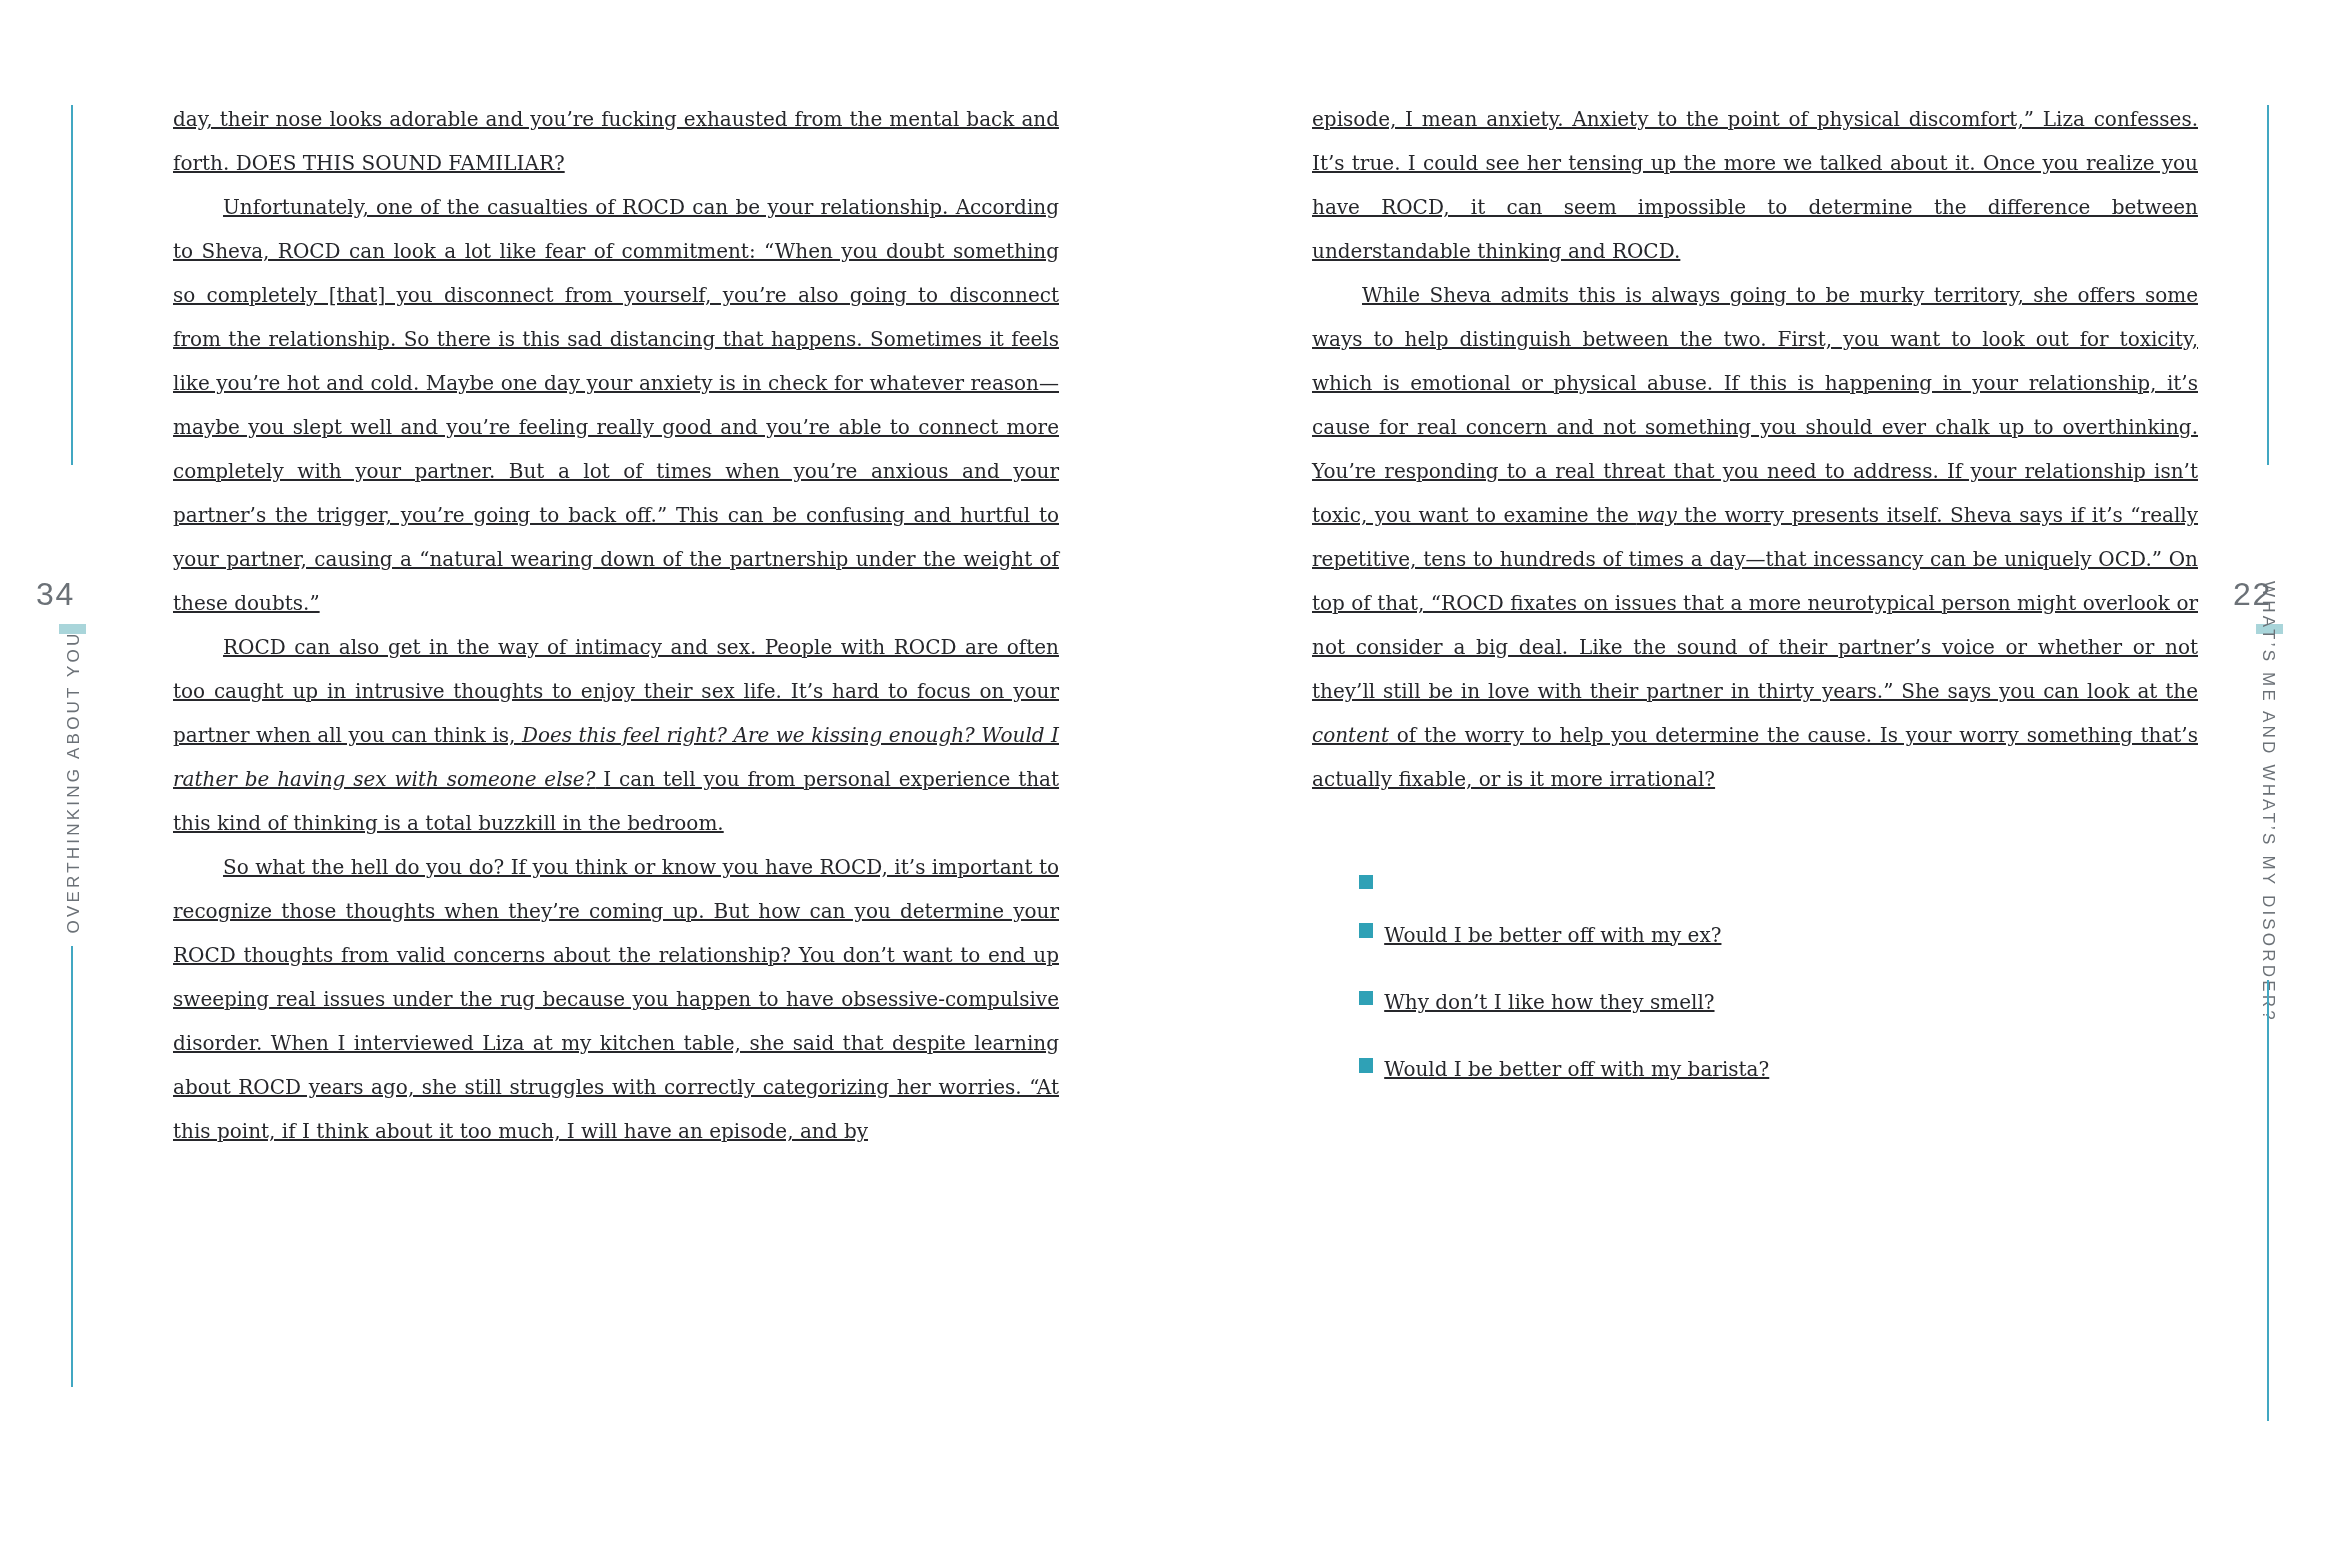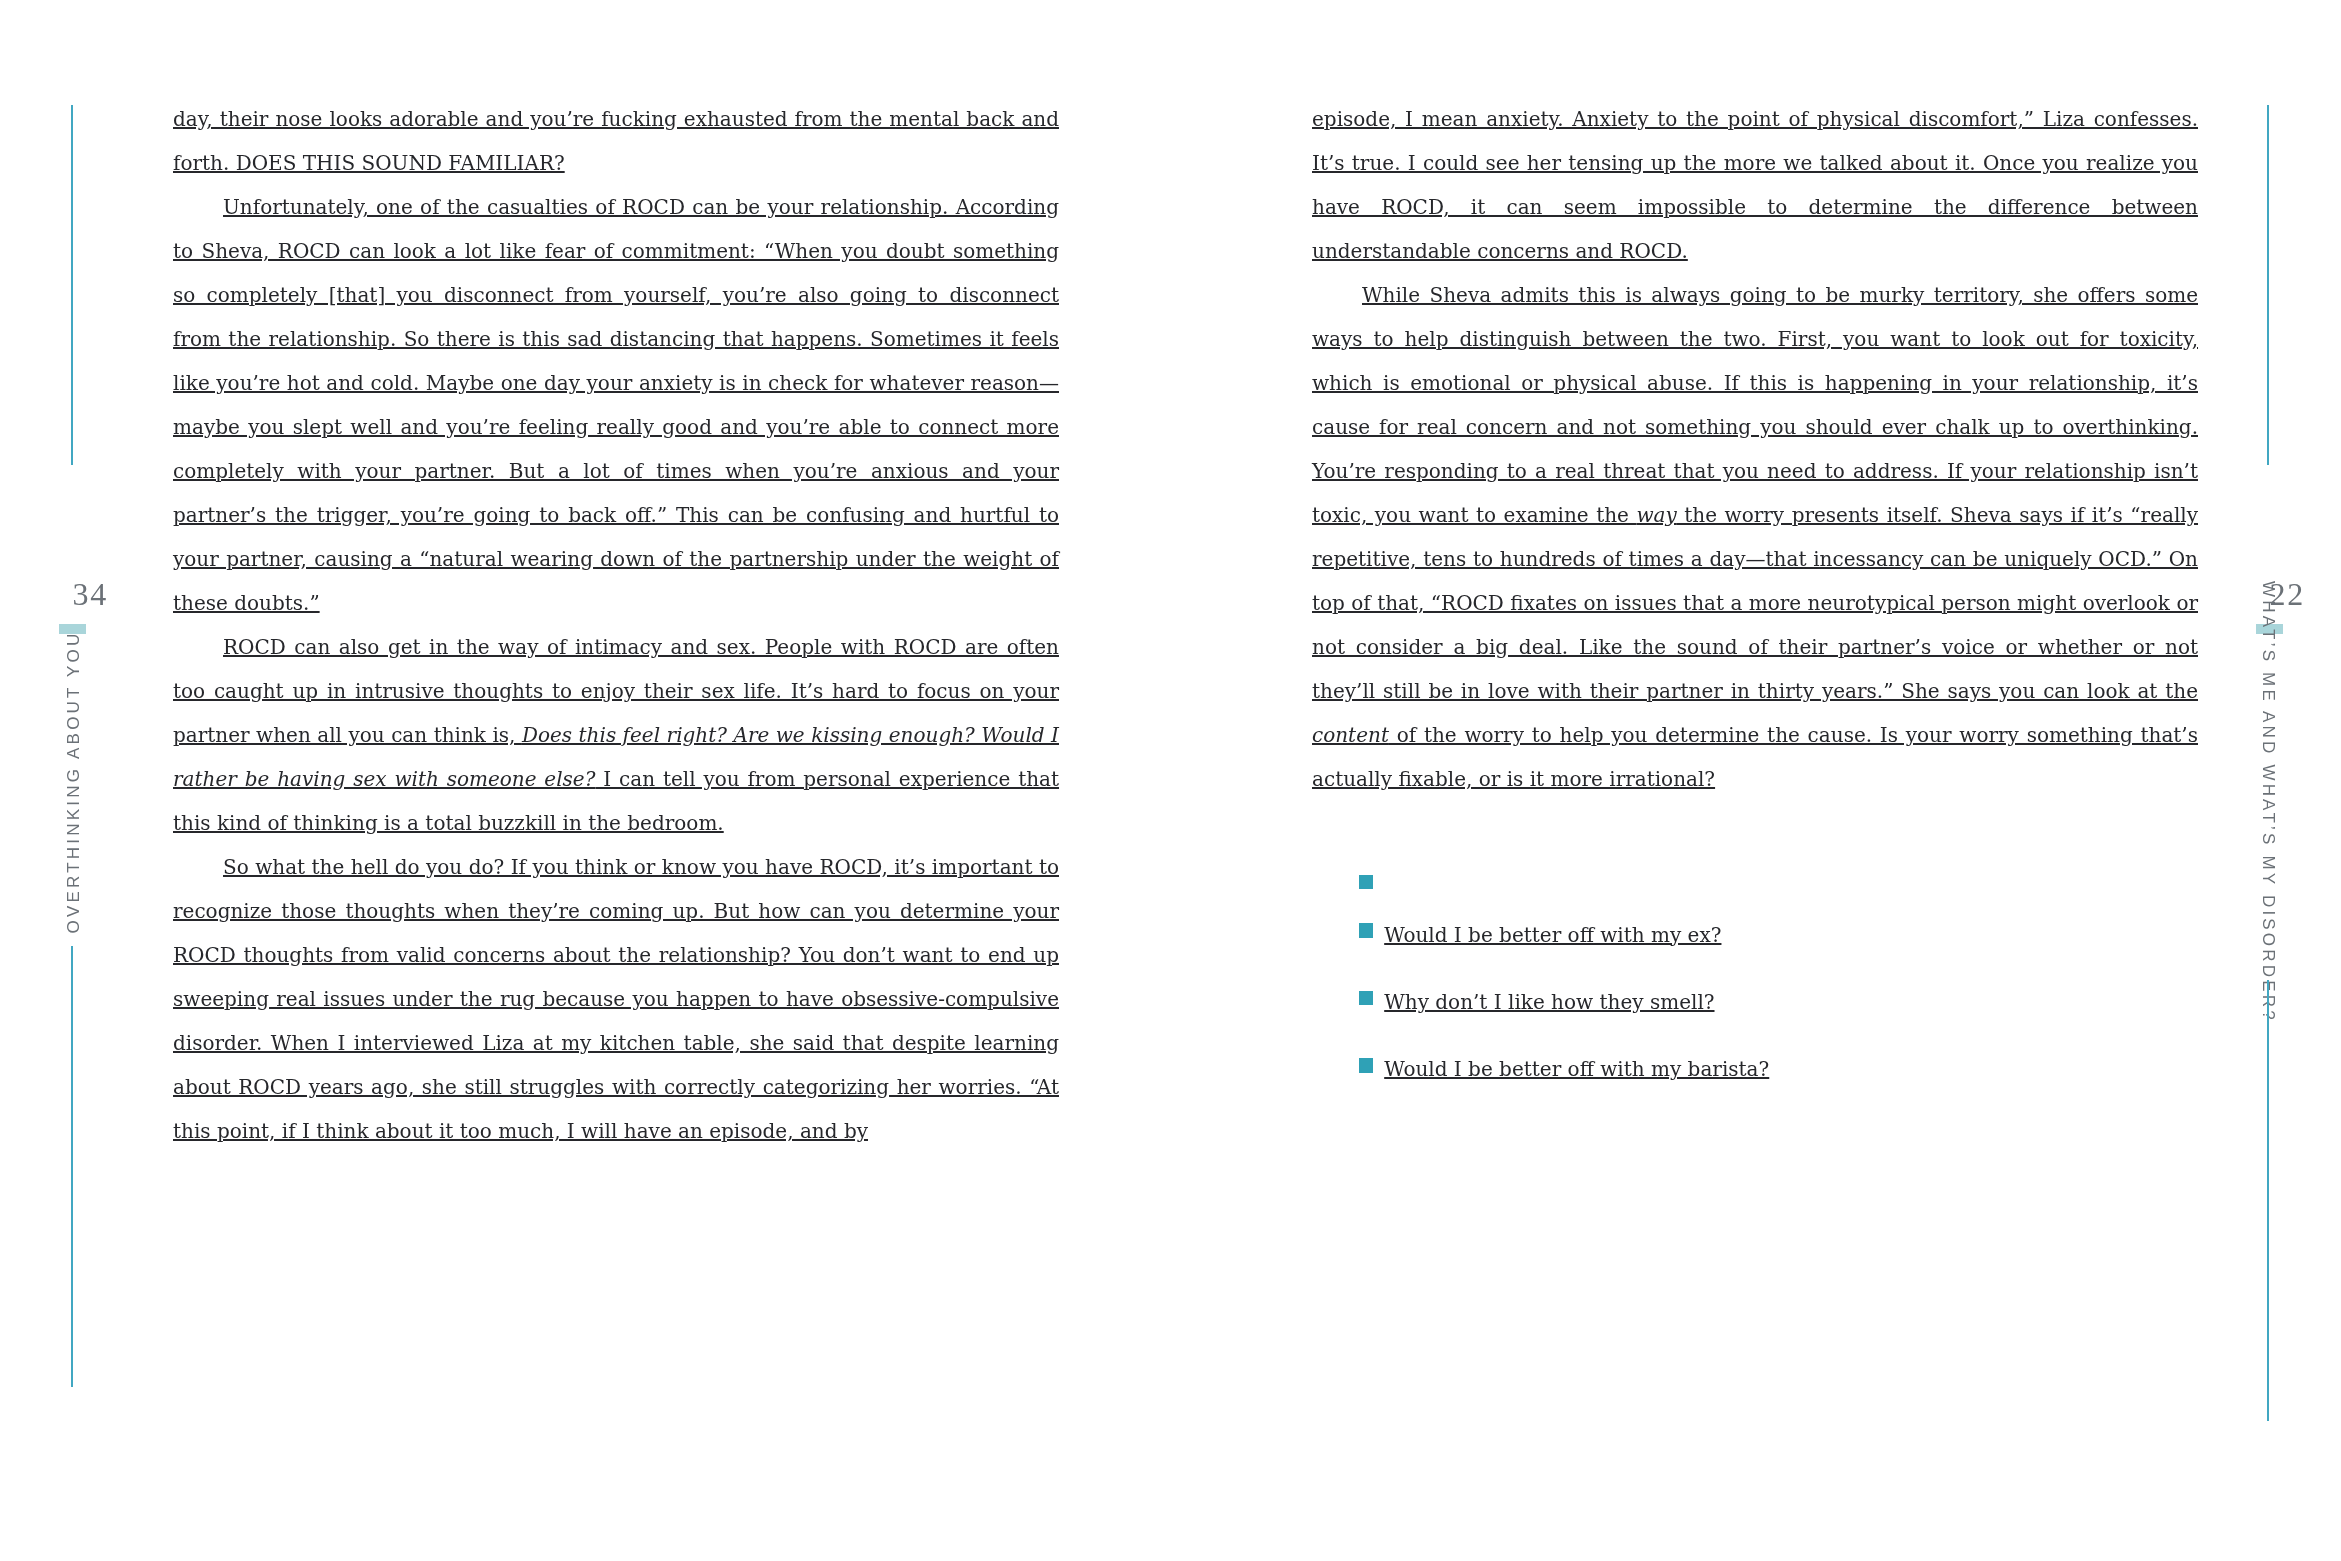--- a/index.html
+++ b/index.html
@@ -66,22 +66,22 @@
     background: var(--teal-rule);
   }
   .vrule.left-top     { left: 71px;   top: 105px;  height: 360px; }
   .vrule.left-bottom  { left: 71px;   top: 946px; height: 441px; }
   .vrule.right-top    { left: 2267px; top: 105px;  height: 360px; }
   .vrule.right-bottom { left: 2267px; top: 980px; height: 441px; }
 
   .pagenum {
     position: absolute;
     width: 72px;
-    text-align: right;
-    font-family: Liberation Serif, serif;
+    text-align: left;
+    font-family: Liberation Sans, sans-serif;
     font-size: 32px;
     letter-spacing: 1.8px;
     color: var(--sidebar-text);
   }
   .pagenum.left  { left: 36px;   top: 576px; }
   .pagenum.right { left: 2233px; top: 576px; }
 
   .dash {
     position: absolute;
     width: 27px;
@@ -122,21 +122,21 @@
 
 <main class="column left">
     <p><span>day, their nose looks adorable and you’re fucking exhausted from the mental back and forth. DOES THIS SOUND FAMILIAR?</span></p>
     <p class="indent"><span>Unfortunately, one of the casualties of ROCD can be your relationship. According to Sheva, ROCD can look a lot like fear of commitment: “When you doubt something so completely [that] you disconnect from yourself, you’re also going to disconnect from the relationship. So there is this sad distancing that happens. Sometimes it feels like you’re hot and cold. Maybe one day your anxiety is in check for whatever reason—maybe you slept well and you’re feeling really good and you’re able to connect more completely with your partner. But a lot of times when you’re anxious and your partner’s the trigger, you’re going to back off.” This can be confusing and hurtful to your partner, causing a “natural wearing down of the partnership under the weight of these doubts.”</span></p>
     <p class="indent"><span>ROCD can also get in the way of intimacy and sex. People with ROCD are often too caught up in intrusive thoughts to enjoy their sex life. It’s hard to focus on your partner when all you can think is, </span><span class="i">Does this feel right? Are we kissing enough? Would I rather be having sex with someone else?</span><span> I can tell you from personal experience that this kind of thinking is a total buzzkill in the bedroom.</span></p>
     <p class="indent"><span>So what the hell do you do? If you think or know you have ROCD, it’s important to recognize those thoughts when they’re coming up. But how can you determine your ROCD thoughts from valid concerns about the relationship? You don’t want to end up sweeping real issues under the rug because you happen to have obsessive-compulsive disorder. When I interviewed Liza at my kitchen table, she said that despite learning about ROCD years ago, she still struggles with correctly categorizing her worries. “At this point, if I think about it too much, I will have an episode, and by</span></p>
   </main>
 
 <main class="column right">
   <div>
-      <p><span>episode, I mean anxiety. Anxiety to the point of physical discomfort,” Liza confesses. It’s true. I could see her tensing up the more we talked about it. Once you realize you have ROCD, it can seem impossible to determine the difference between understandable concerns and ROCD.</span></p>
+      <p><span>episode, I mean anxiety. Anxiety to the point of physical discomfort,” Liza confesses. It’s true. I could see her tensing up the more we talked about it. Once you realize you have ROCD, it can seem impossible to determine the difference between understandable thinking and ROCD.</span></p>
       <p class="indent"><span>While Sheva admits this is always going to be murky territory, she offers some ways to help distinguish between the two. First, you want to look out for toxicity, which is emotional or physical abuse. If this is happening in your relationship, it’s cause for real concern and not something you should ever chalk up to overthinking. You’re responding to a real threat that you need to address. If your relationship isn’t toxic, you want to examine the </span><span class="i">way</span><span> the worry presents itself. Sheva says if it’s “really repetitive, tens to hundreds of times a day—that incessancy can be uniquely OCD.” On top of that, “ROCD fixates on issues that a more neurotypical person might overlook or not consider a big deal. Like the sound of their partner’s voice or whether or not they’ll still be in love with their partner in thirty years.” She says you can look at the </span><span class="i">content</span><span> of the worry to help you determine the cause. Is your worry something that’s actually fixable, or is it more irrational?</span></p>
     </div>
   <ul class="worries">
       <li>
         <span class="sq"></span>
       </li>
       <li>
         <span class="sq"></span>
         <span>Would I be better off with my ex?</span>
       </li>

